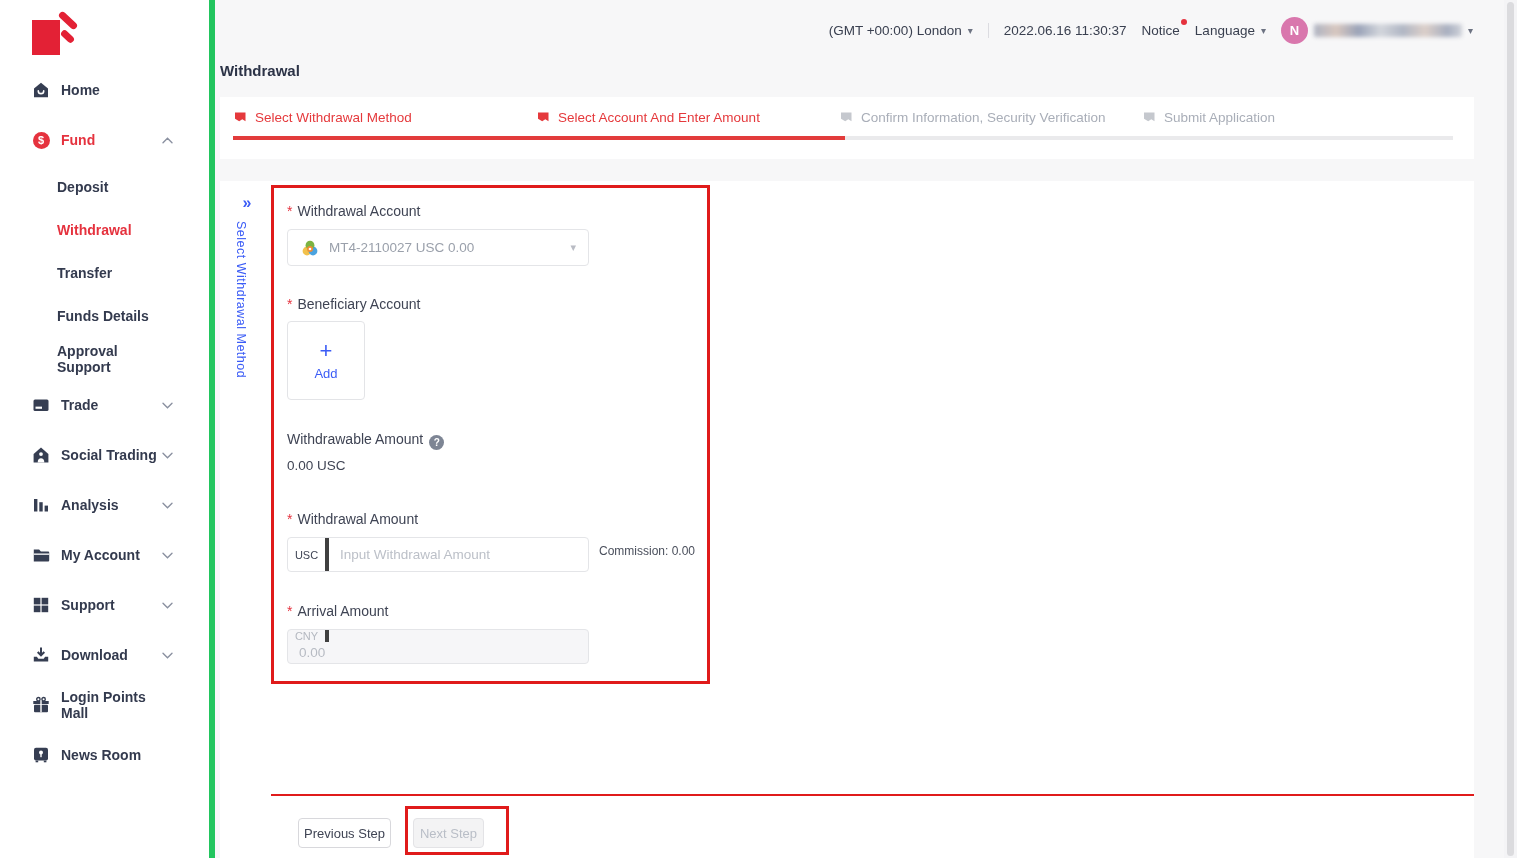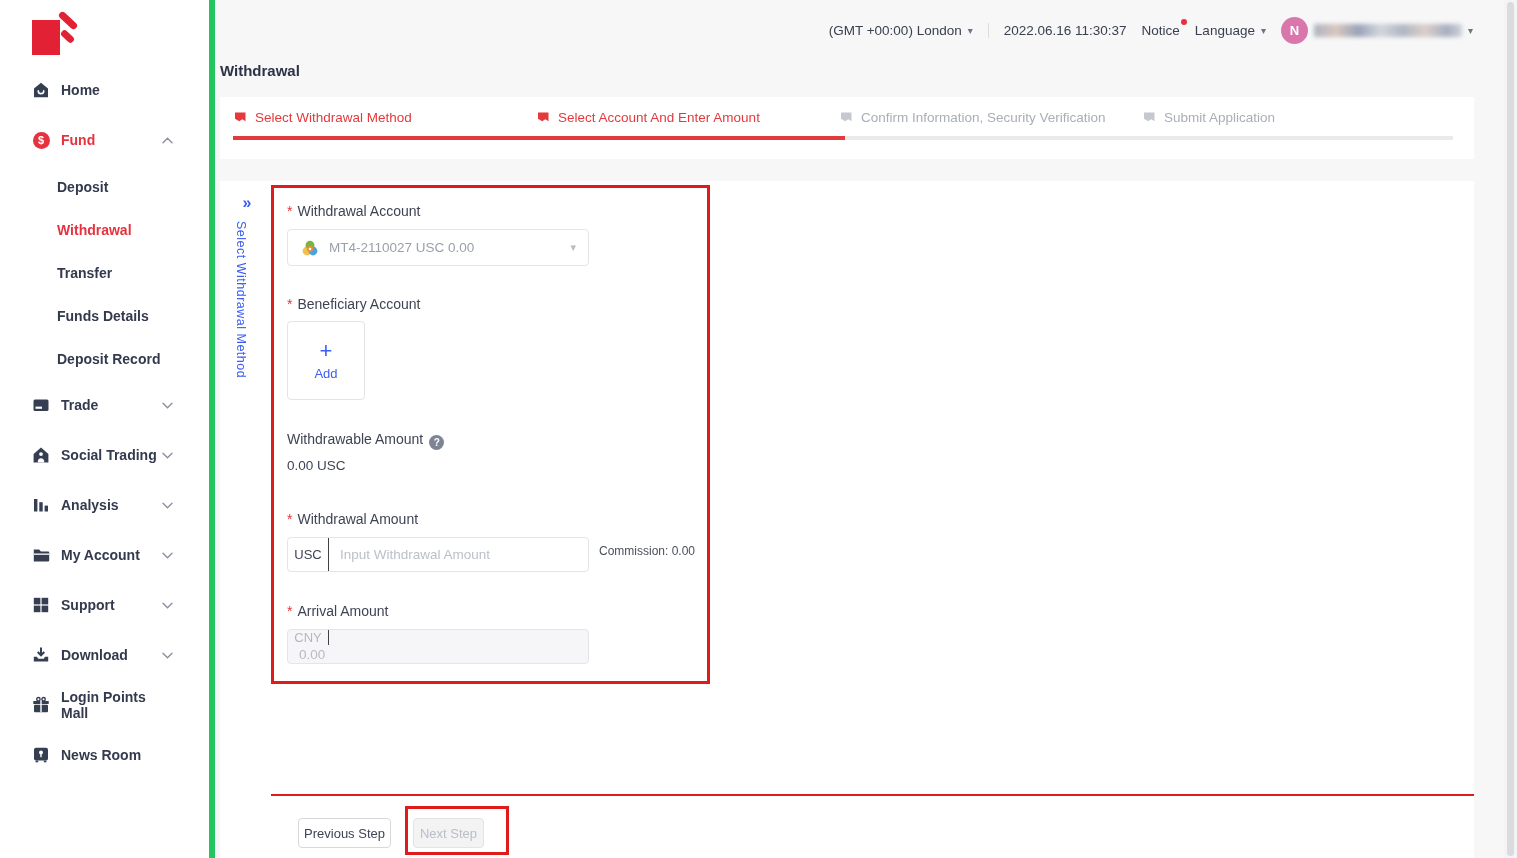--- a/index.html
+++ b/index.html
@@ -83,21 +83,21 @@
   .add-label { font-size:13px;text-align:center; }
 
   .help { display:inline-flex; width:15px; height:15px; border-radius:50%; background:#7d8594;
     color:#fff; font-size:10px; font-weight:700; align-items:center; justify-content:center;
     margin-left:6px; vertical-align:-2px; cursor:pointer; }
   .w-value { position:absolute; left:67px; top:277px; font-size:13.5px; color:#3f4454; }
 
   .igroup { position:absolute; left:67px; width:302px; height:35px; border:1px solid #e4e5e8;
     border-radius:4px; background:#fff; display:flex; overflow:hidden; }
   .igroup .prefix { width:41px; display:flex; align-items:center; justify-content:center;
-    border-right:1px solid #404040; font-size:13px; color:#3f4454; }
+    border-right:4px solid #404040; font-size:11px; color:#3f4454; }
   .igroup input { flex:1; border:none; outline:none; padding:0 11px; font-size:13.5px;
     color:#3f4454; background:transparent; font-family:inherit; }
   .igroup input::placeholder { color:#bcc0c8; }
   .igroup.disabled { background:#f6f6f8;flex-direction:column; }
   .igroup.disabled .prefix { color:#b4b8c0; }
   .igroup.disabled input::placeholder { color:#b7bbc3; }
   .commission { position:absolute; left:379px; top:363px; font-size:12px; color:#4a4f5c; }
 
   
   .btn { position:absolute; top:818px; height:30px; border-radius:4px; font-size:13px;
@@ -160,21 +160,21 @@
       <div class="nav-item nav-sub red">
         <span>Withdrawal</span>
       </div>
       <div class="nav-item nav-sub">
         <span>Transfer</span>
       </div>
       <div class="nav-item nav-sub">
         <span>Funds Details</span>
       </div>
       <div class="nav-item nav-sub">
-        <span>Deposit Record</span>
+        <span>Approval Support</span>
       </div>
 
       <div class="nav-item">
         <span class="ni-icon">
           <svg width="18" height="18" viewBox="0 0 18 18">
               <rect x="1.5" y="3.5" width="15" height="11.5" rx="1.5" fill="#363e52"></rect>
               <rect x="3.5" y="10.6" width="6.5" height="2.2" fill="#fff"></rect>
             </svg>
         </span>
         <span>Trade</span>

